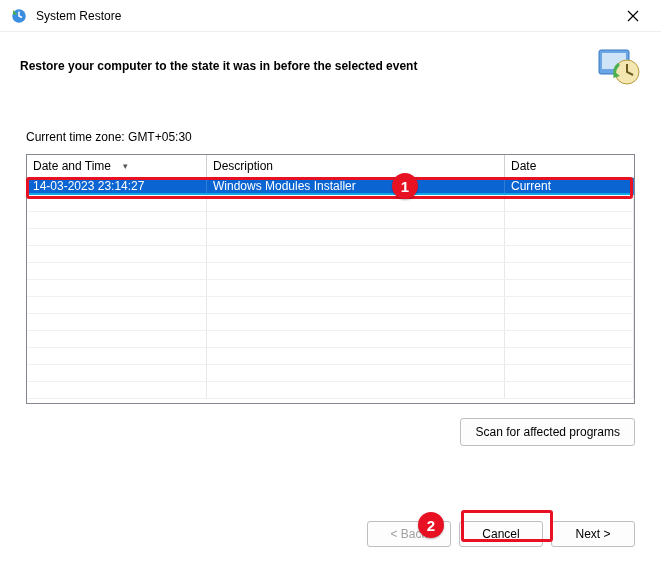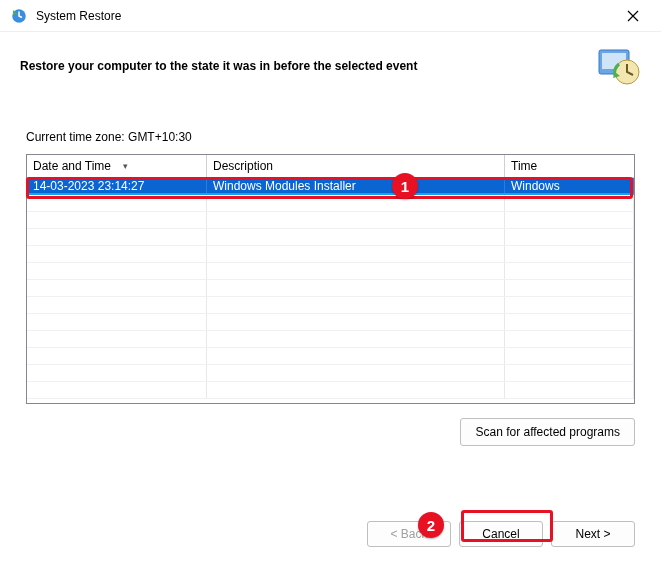--- a/index.html
+++ b/index.html
@@ -108,40 +108,40 @@
         <rect x="9" y="11" width="24" height="16" fill="#cfe4f7"></rect>
         <circle cx="34" cy="30" r="12" fill="#f4e6b0" stroke="#b89a3a" stroke-width="1"></circle>
         <path d="M34 22 L34 30 L40 33" stroke="#6b5a1f" stroke-width="2" fill="none"></path>
         <path d="M22 34 A12 12 0 0 1 26 22" stroke="#4caf50" stroke-width="3" fill="none"></path>
         <path d="M22 30 L20 36 L27 34 Z" fill="#4caf50"></path>
       </svg>
     </div>
   </div>
 
   <div class="content">
-    <div class="tz-label">Current time zone: GMT+10:30</div>
+    <div class="tz-label">Current time zone: GMT+05:30</div>
 
     <div class="grid-wrap">
       <div class="grid-header">
         <div class="gh col-date">
           <span>Date and Time</span>
           <span class="sort">▾</span>
         </div>
         <div class="gh col-desc">
           <span>Description</span>
         </div>
         <div class="gh col-type">
-          <span>Time</span>
+          <span>Date</span>
         </div>
       </div>
       <div class="grid-body">
         <div class="grid-row selected">
           <div class="gc col-date">14-03-2023 23:14:27</div>
           <div class="gc col-desc">Windows Modules Installer</div>
-          <div class="gc col-type">Windows</div>
+          <div class="gc col-type">Current</div>
         </div>
         <div class="empty-row">
             <div class="gc col-date"></div>
             <div class="gc col-desc"></div>
             <div class="gc col-type"></div>
           </div>
         <div class="empty-row">
             <div class="gc col-date"></div>
             <div class="gc col-desc"></div>
             <div class="gc col-type"></div>

